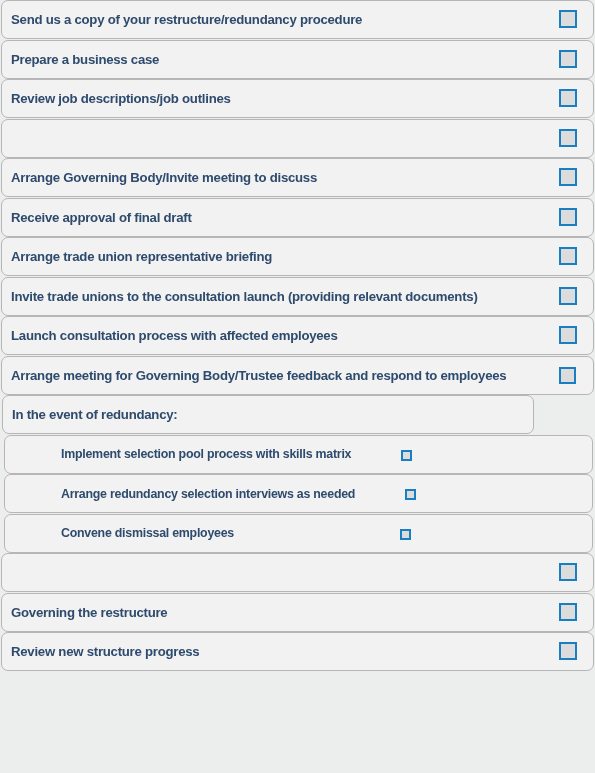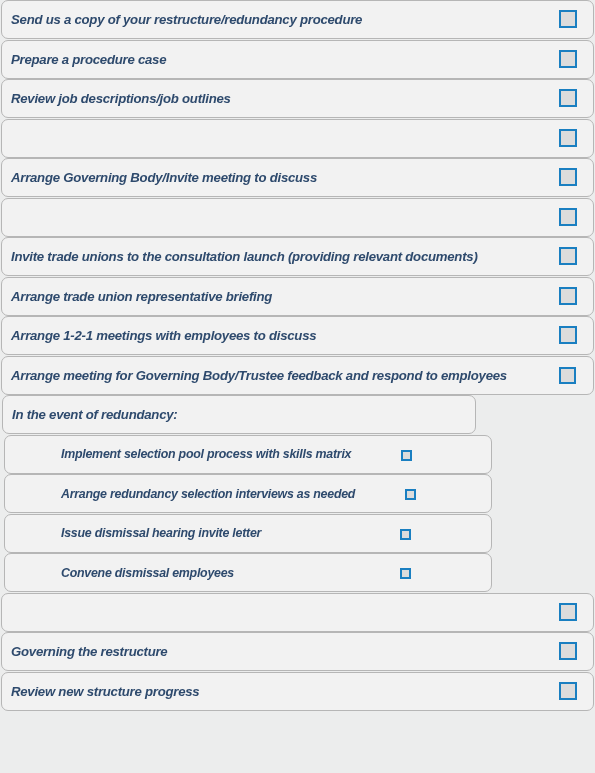--- a/index.html
+++ b/index.html
@@ -22,35 +22,34 @@
   .row {
     position: relative;
     box-sizing: border-box;
     height: 39px;
     margin: 0 0 0.5px 0;
     background: #f2f2f2;
     border: 1px solid #b6b6b6;
     border-radius: 7px;
     display: flex;
     align-items: center;
-    font-style: italic;
   }
 
   .row.main {
     width: 593px;
     margin-left: 1px;
   }
 
   .row.header {
-    width: 474px;
+    width: 532px;
     margin-left: 2px;
   }
 
   .row.sub {
-    width: 488px;
+    width: 589px;
     margin-left: 4px;
   }
 
   .label {
     color: #2e4a6d;
     font-weight: bold;
     font-size: 13.2px;
     letter-spacing: -0.25px;
     white-space: nowrap;
   }
@@ -98,67 +97,64 @@
 </style>
 </head>
 <body>
 
 <div id="checklist">
     <div class="row main">
       <span class="label">Send us a copy of your restructure/redundancy procedure</span>
       <span class="checkbox big"></span>
     </div>
     <div class="row main">
-      <span class="label">Prepare a procedure case</span>
+      <span class="label">Prepare a business case</span>
       <span class="checkbox big"></span>
     </div>
     <div class="row main">
       <span class="label">Review job descriptions/job outlines</span>
       <span class="checkbox big"></span>
     </div>
     <div class="row main">
       <span class="checkbox big"></span>
     </div>
     <div class="row main">
       <span class="label">Arrange Governing Body/Invite meeting to discuss</span>
       <span class="checkbox big"></span>
     </div>
     <div class="row main">
+      <span class="label">Receive approval of final draft</span>
+      <span class="checkbox big"></span>
+    </div>
+    <div class="row main">
+      <span class="label">Arrange trade union representative briefing</span>
       <span class="checkbox big"></span>
     </div>
     <div class="row main">
       <span class="label">Invite trade unions to the consultation launch (providing relevant documents)</span>
       <span class="checkbox big"></span>
     </div>
     <div class="row main">
-      <span class="label">Arrange trade union representative briefing</span>
-      <span class="checkbox big"></span>
-    </div>
-    <div class="row main">
-      <span class="label">Arrange 1-2-1 meetings with employees to discuss</span>
+      <span class="label">Launch consultation process with affected employees</span>
       <span class="checkbox big"></span>
     </div>
     <div class="row main">
       <span class="label">Arrange meeting for Governing Body/Trustee feedback and respond to employees</span>
       <span class="checkbox big shifted"></span>
     </div>
     <div class="row header">
       <span class="label">In the event of redundancy:</span>
     </div>
     <div class="row sub">
       <span class="label">Implement selection pool process with skills matrix</span>
       <span class="checkbox small" style="left: 396px;"></span>
     </div>
     <div class="row sub">
       <span class="label">Arrange redundancy selection interviews as needed</span>
       <span class="checkbox small" style="left: 400px;"></span>
-    </div>
-    <div class="row sub">
-      <span class="label">Issue dismissal hearing invite letter</span>
-      <span class="checkbox small" style="left: 395px;"></span>
     </div>
     <div class="row sub">
       <span class="label">Convene dismissal employees</span>
       <span class="checkbox small" style="left: 395px;"></span>
     </div>
     <div class="row main">
       <span class="checkbox big"></span>
     </div>
     <div class="row main">
       <span class="label">Governing the restructure</span>

